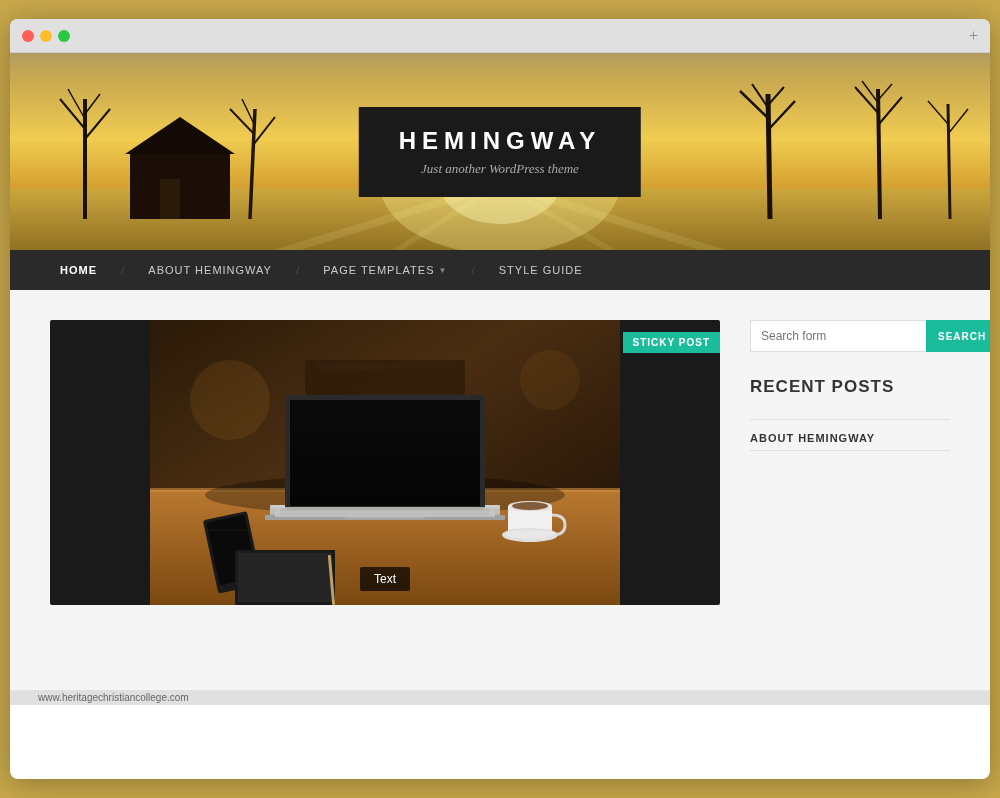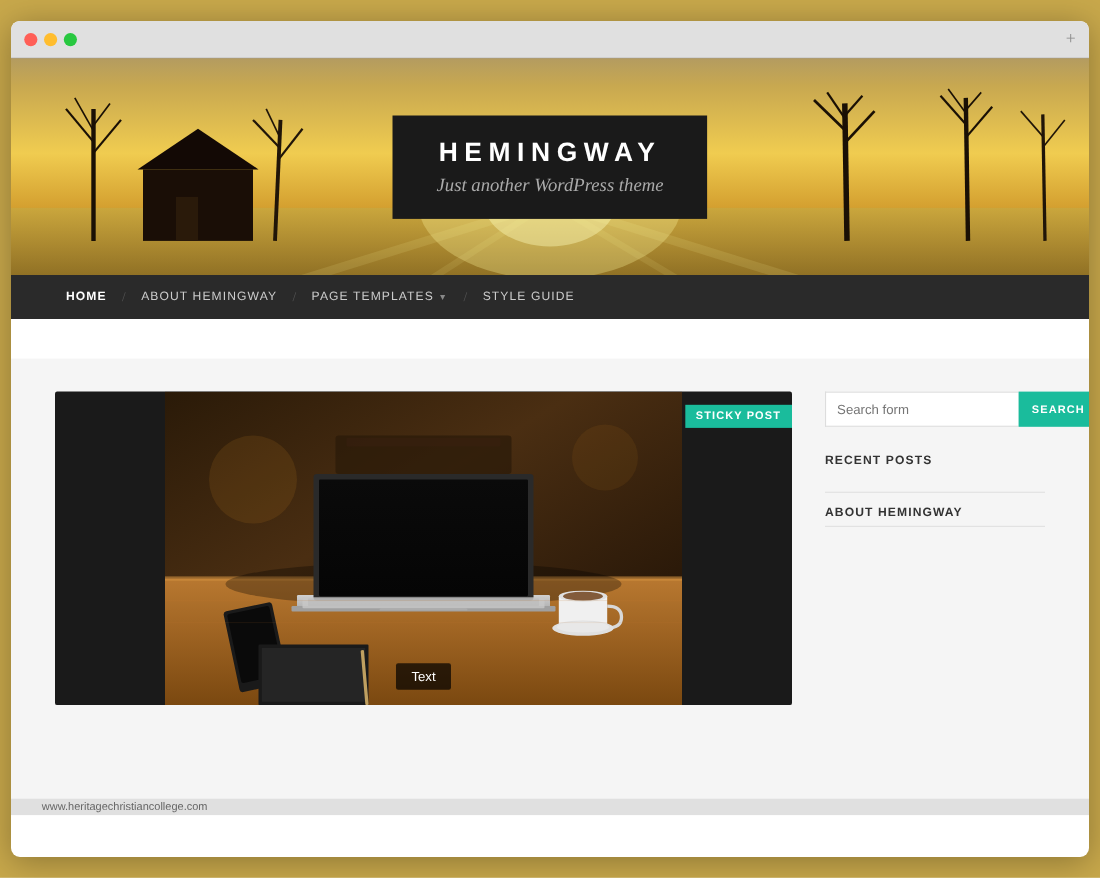--- a/index.html
+++ b/index.html
@@ -80,34 +80,34 @@
     .site-title {
       color: #fff;
       font-size: 24px;
       font-family: Arial, sans-serif;
       font-weight: bold;
       letter-spacing: 6px;
       text-transform: uppercase;
     }
     .site-subtitle {
       color: #aaa;
-      font-size: 17px;
+      font-size: 13px;
       margin-top: 6px;
       font-family: Georgia, serif;
       font-style: italic;
     }
 
     
     .nav-bar {
       background: #2a2a2a;
       padding: 0 40px;
       display: flex;
       align-items: center;
       height: 40px;
-      gap: 4px;
+      gap: 14px;
     }
     .nav-item {
       color: #ccc;
       font-size: 11px;
       font-family: Arial, sans-serif;
       text-transform: uppercase;
       letter-spacing: 1px;
       padding: 0 10px;
       cursor: pointer;
       display: flex;
@@ -128,21 +128,20 @@
       color: #888;
     }
 
     
     .main-content {
       background: #f5f5f5;
       padding: 30px 40px;
       display: flex;
       gap: 30px;
       min-height: 400px;
-      margin-top: 36px;
     }
 
     
     .posts-column {
       flex: 1;
     }
 
     .featured-post {
       position: relative;
       background: #1a1a1a;
@@ -210,21 +209,21 @@
       font-family: Arial, sans-serif;
       font-weight: bold;
       letter-spacing: 1px;
       text-transform: uppercase;
       cursor: pointer;
       text-align: right;
     }
 
     .sidebar-section-title {
       font-family: Arial, sans-serif;
-      font-size: 11px;
+      font-size: 17px;
       font-weight: bold;
       letter-spacing: 1px;
       text-transform: uppercase;
       color: #333;
       margin-bottom: 12px;
       border-bottom: 1px solid #e0e0e0;
       padding-bottom: 22px;
     }
 
     .recent-posts-list {

